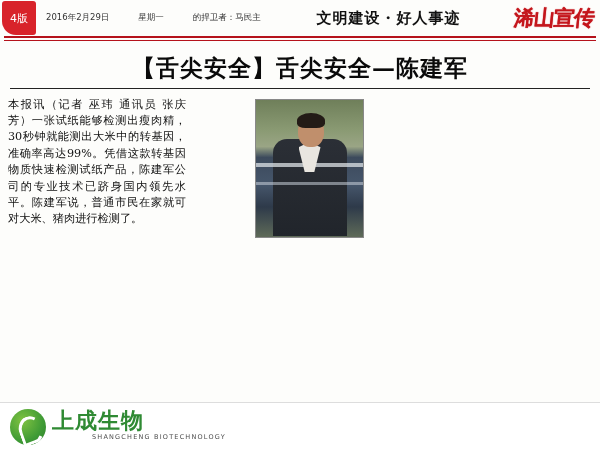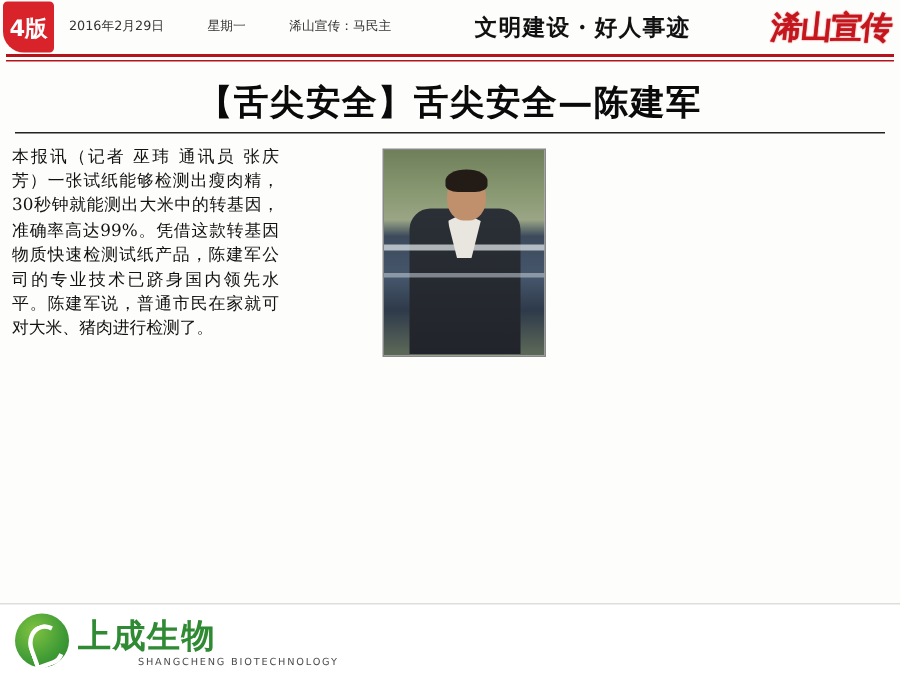--- a/index.html
+++ b/index.html
@@ -42,26 +42,26 @@
     left: 0; top: 0;
     width: 34px; height: 34px;
     background: #d8232a;
     border-radius: 3px 3px 3px 14px;
   }
   .page-badge .label {
     position: absolute;
     left: 0; top: 0;
     width: 34px; height: 34px;
     color: #fff;
-    font-size: 15px;
+    font-size: 11px;
     line-height: 12px;
     display: flex;
     align-items: center;
     justify-content: center;
-    font-weight: bold;
+    font-weight: normal;
     letter-spacing: 0px;
     writing-mode: horizontal-tb;
     text-align: right;
     padding-top: 2px;
     box-sizing: border-box;
   }
   .masthead-meta {
     font-size: 8.5px;
     color: #333;
     margin-left: 10px;
@@ -225,21 +225,21 @@
     height: 48px;
     background: #ffffff;
     border-top: 1px solid #ddd;
     display: flex;
     align-items: center;
     padding-left: 10px;
     box-sizing: border-box;
   }
   .footer-logo {
     display: flex;
-    align-items: flex-end;
+    align-items: flex-start;
     gap: 6px;
   }
   .footer-mark {
     width: 36px;
     height: 36px;
     border-radius: 50%;
     background: radial-gradient(circle at 35% 32%, #7fc241 0%, #3f9b35 60%, #2e7c2a 100%);
     position: relative;
     flex: 0 0 auto;
   }
@@ -280,21 +280,21 @@
 <div class="page">
 
   <div class="masthead">
     <div class="page-badge">
       <div class="shape"></div>
       <div class="label">4版</div>
     </div>
     <div class="masthead-meta">
       <span>2016年2月29日</span>
       <span>星期一</span>
-      <span>浠山宣传：马民主</span>
+      <span>的捍卫者：马民主</span>
     </div>
     <div class="masthead-slogan">文明建设・好人事迹</div>
     <div class="masthead-logo">
       <span class="logo-text">浠山宣传</span>
     </div>
   </div>
   <div class="rule-thick"></div>
   <div class="rule-thin"></div>
 
   <div class="headline">【舌尖安全】舌尖安全—陈建军</div>

